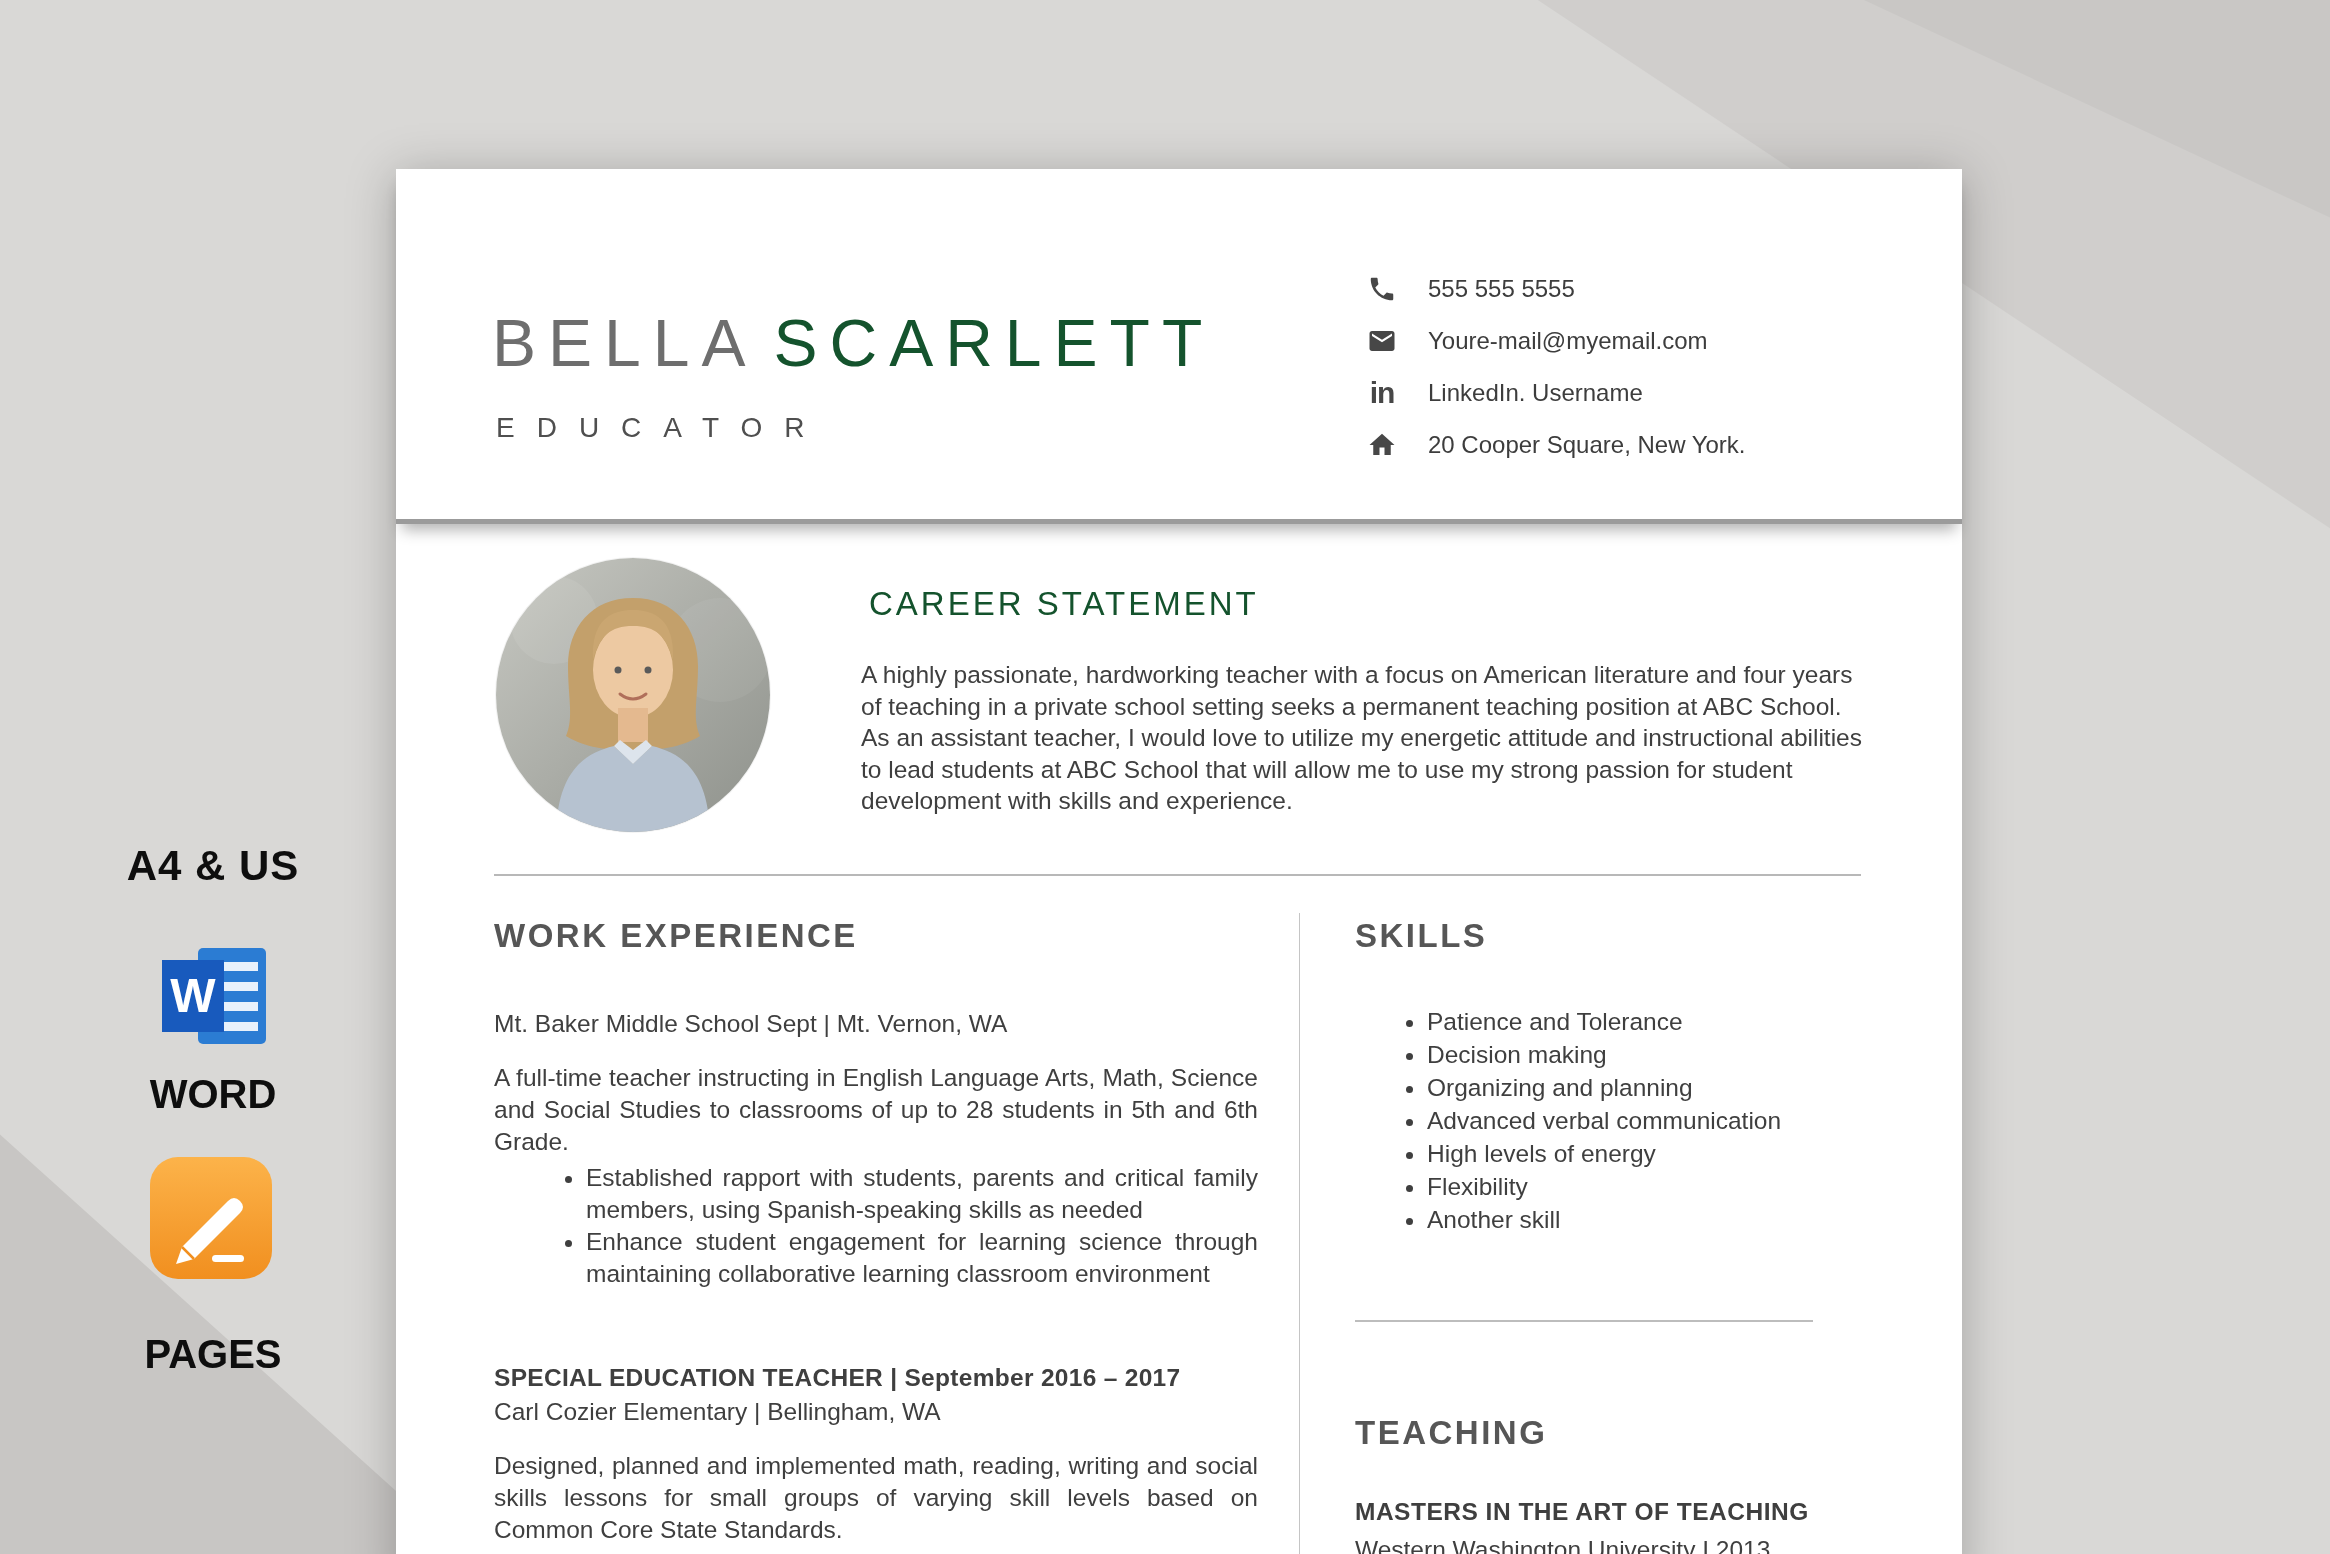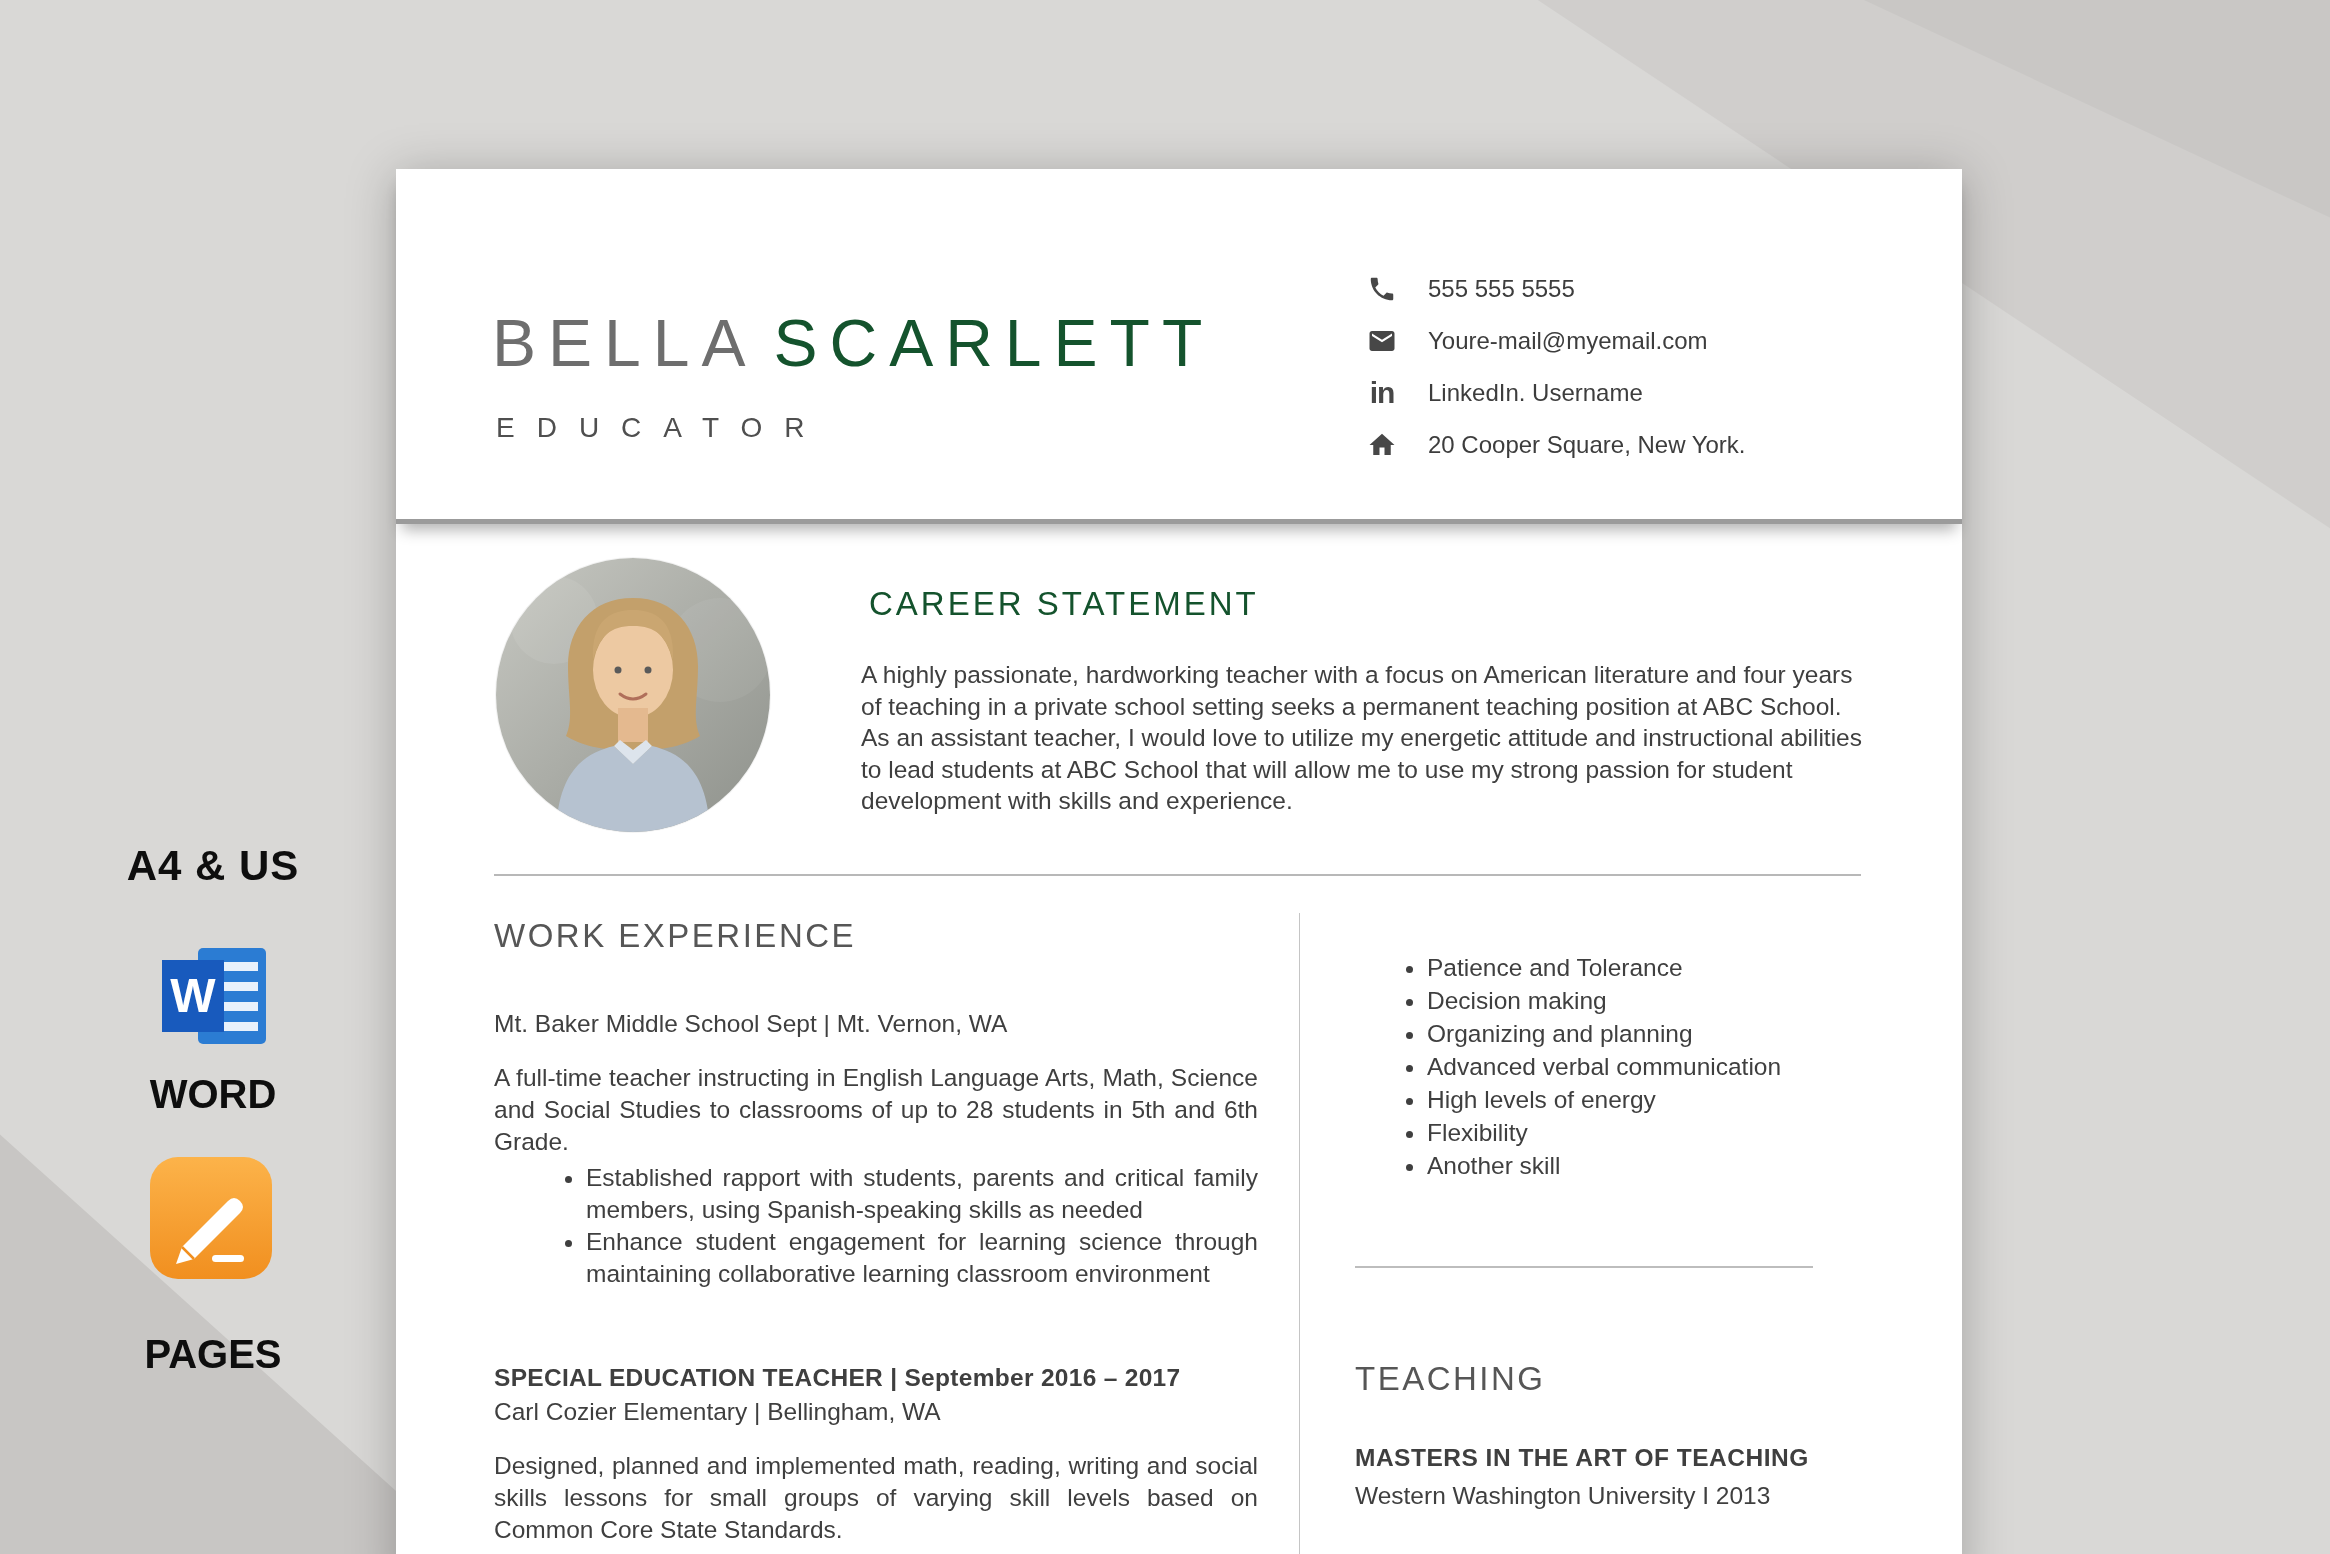--- a/index.html
+++ b/index.html
@@ -55,21 +55,21 @@
   .career-body{
     margin:36px 0 0 0;font-size:24.5px;line-height:31.5px;color:#3f3f3f;
   }
 
   .hr1{position:absolute;left:98px;top:705px;width:1367px;border-top:2px solid #b8b8b8;}
 
   .columns{position:absolute;left:98px;top:732px;width:1368px;bottom:0;display:flex;}
   .col-left{width:764px;flex:none;}
   .col-divider{flex:none;border-left:1px solid #c5c5c5;margin-left:41px;margin-top:12px;}
   .col-right{flex:none;width:506px;margin-left:55px;}
-  .col-heading{font-size:33px;font-weight:400;color:#565656;letter-spacing:2.5px;margin:16px 0 0 0;}
+  .col-heading{font-size:33px;font-weight:700;color:#565656;letter-spacing:2.5px;margin:16px 0 0 0;}
 
   .job{margin-top:55px;}
   .job + .job{margin-top:74px;}
   .job-title{font-size:24.5px;font-weight:700;color:#3f3f3f;letter-spacing:0.3px;}
   .job-org{font-size:24.5px;color:#3f3f3f;margin-top:6px;}
   .job-sum{font-size:24.5px;color:#3f3f3f;line-height:32px;margin-top:24px;text-align:justify;}
   .job ul{margin:4px 0 0 0;padding-left:92px;}
   .job li{font-size:24.5px;color:#3f3f3f;line-height:32px;text-align:justify;}
 
   .skills-list{margin:50px 0 0 0;padding-left:72px;}
@@ -217,20 +217,21 @@
         <div class="job-title">SPECIAL EDUCATION TEACHER | September 2016 – 2017</div>
         <div class="job-org">Carl Cozier Elementary | Bellingham, WA</div>
         <div class="job-sum">Designed, planned and implemented math, reading, writing and social skills lessons for small groups of varying skill levels based on Common Core State Standards.</div>
 
       </div>
     </div>
 
     <div class="col-divider"></div>
 
     <div class="col-right">
+      <h2 class="col-heading">SKILLS</h2>
       <ul class="skills-list">
         <li>Patience and Tolerance</li>
         <li>Decision making</li>
         <li>Organizing and planning</li>
         <li>Advanced verbal communication</li>
         <li>High levels of energy</li>
         <li>Flexibility</li>
         <li>Another skill</li>
       </ul>
       <div class="skills-hr"></div>

